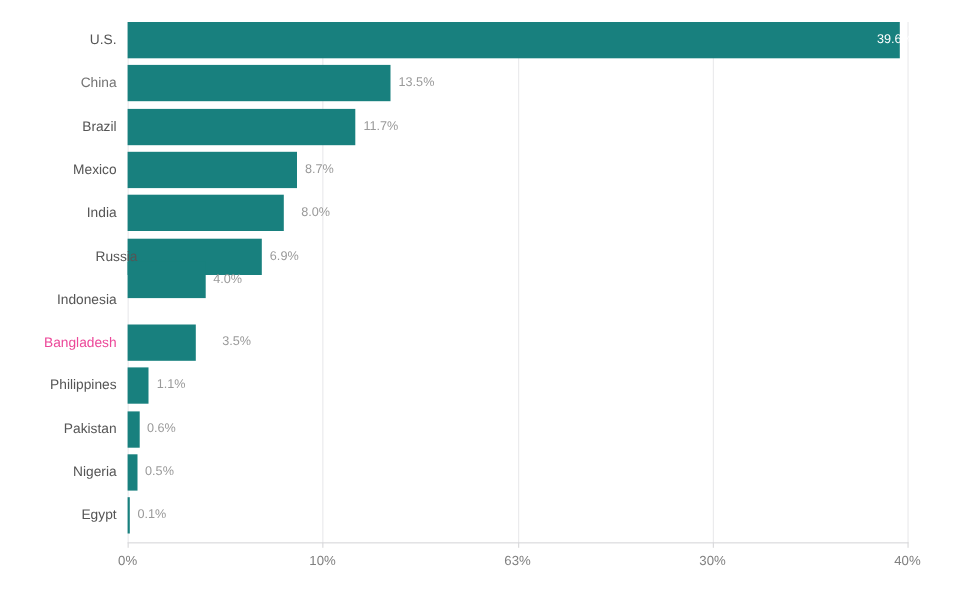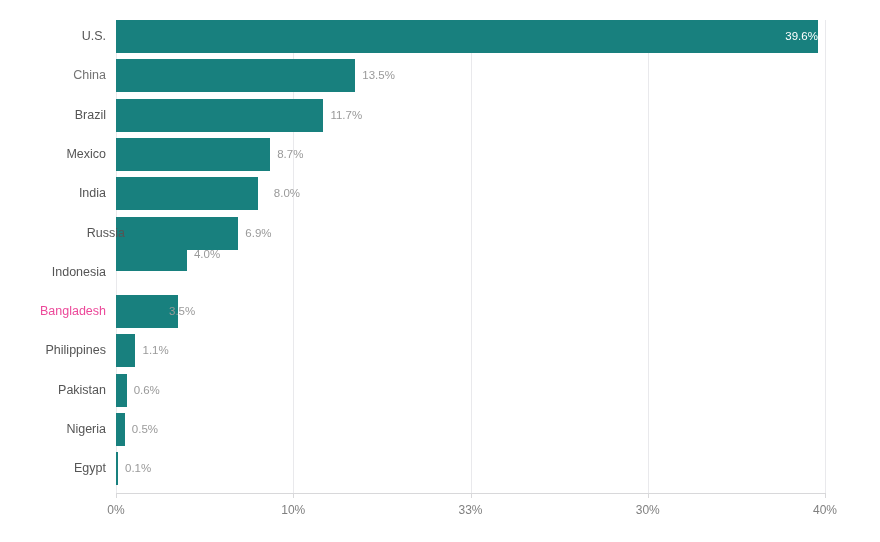--- a/index.html
+++ b/index.html
@@ -75,21 +75,21 @@
     height: 33px;
     line-height: 33px;
     font-size: 11.5px;
     color: #9a9a9a;
     white-space: nowrap;
     padding-left: 7px;
   }
   
   .value-label.inside {
     color: #ffffff;
-    padding-left: 0;
+    padding-left: 12px;
     padding-right: 9px;
     text-align: right;
   }
 
   
   .cat-label {
     position: absolute;
     left: 0;
     width: 106px;
     height: 33px;
@@ -156,21 +156,21 @@
         <div class="bar-row" style="top: 196.5px;">
           <div class="bar" title="Russia 6.9%" style="width: 122.302px; background: rgb(24, 128, 126);"></div>
           <div class="value-label" style="left: 122.302px; color: rgb(154, 154, 154);">6.9%</div>
         </div>
         <div class="bar-row" style="top: 218px;">
           <div class="bar" title="Indonesia 4.0%" style="width: 70.9px; background: rgb(24, 128, 126);"></div>
           <div class="value-label" style="left: 70.9px; color: rgb(154, 154, 154);">4.0%</div>
         </div>
         <div class="bar-row" style="top: 275.1px;">
           <div class="bar" title="Bangladesh 3.5%" style="width: 62.0375px; background: rgb(24, 128, 126);"></div>
-          <div class="value-label" style="left: 46px; color: rgb(154, 154, 154); text-align: right;">3.5%</div>
+          <div class="value-label" style="left: 79px; color: rgb(154, 154, 154); text-align: right;">3.5%</div>
         </div>
         <div class="bar-row" style="top: 314.4px;">
           <div class="bar" title="Philippines 1.1%" style="width: 19.4975px; background: rgb(24, 128, 126);"></div>
           <div class="value-label" style="left: 19.4975px; color: rgb(154, 154, 154);">1.1%</div>
         </div>
         <div class="bar-row" style="top: 353.7px;">
           <div class="bar" title="Pakistan 0.6%" style="width: 10.635px; background: rgb(24, 128, 126);"></div>
           <div class="value-label" style="left: 10.635px; color: rgb(154, 154, 154);">0.6%</div>
         </div>
         <div class="bar-row" style="top: 393px;">
@@ -200,20 +200,20 @@
     </div>
 
   <div id="axis-line" style="background: rgb(216, 216, 218);"></div>
 
   <div id="value-axis">
       <div class="tick-mark" style="left: 116px; background: rgb(216, 216, 218);"></div>
       <div class="tick-label" style="left: 116px; color: rgb(128, 128, 128);">0%</div>
       <div class="tick-mark" style="left: 293.25px; background: rgb(216, 216, 218);"></div>
       <div class="tick-label" style="left: 293.25px; color: rgb(128, 128, 128);">10%</div>
       <div class="tick-mark" style="left: 470.5px; background: rgb(216, 216, 218);"></div>
-      <div class="tick-label" style="left: 470.5px; color: rgb(128, 128, 128);">33%</div>
+      <div class="tick-label" style="left: 470.5px; color: rgb(128, 128, 128);">63%</div>
       <div class="tick-mark" style="left: 647.75px; background: rgb(216, 216, 218);"></div>
       <div class="tick-label" style="left: 647.75px; color: rgb(128, 128, 128);">30%</div>
       <div class="tick-mark" style="left: 825px; background: rgb(216, 216, 218);"></div>
       <div class="tick-label" style="left: 825px; color: rgb(128, 128, 128);">40%</div>
     </div>
 
 </div>
 
 </body></html>

